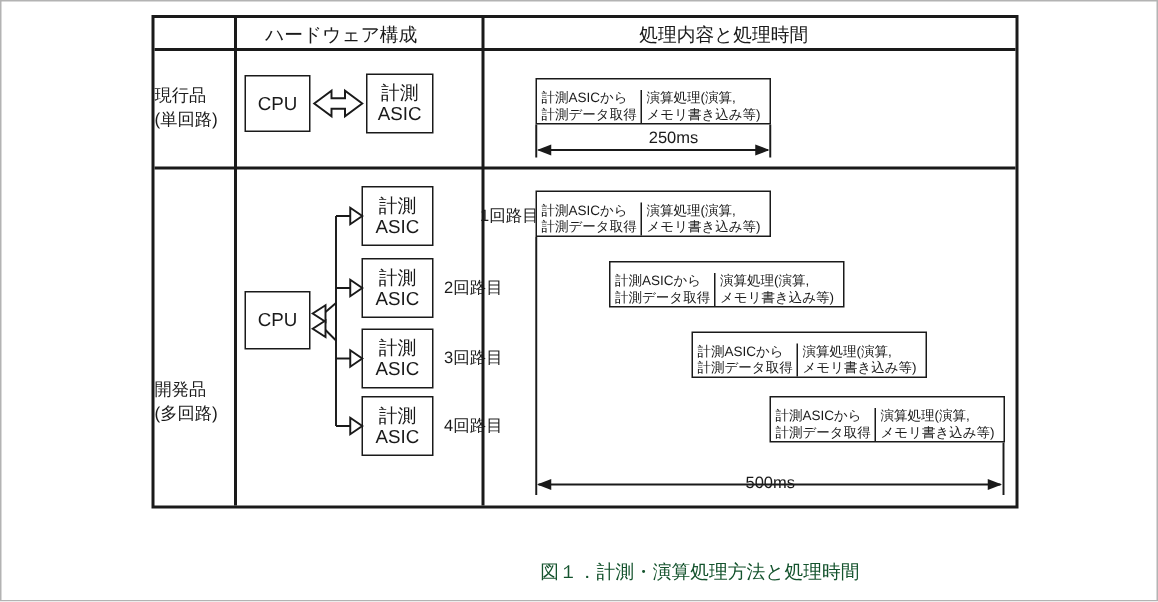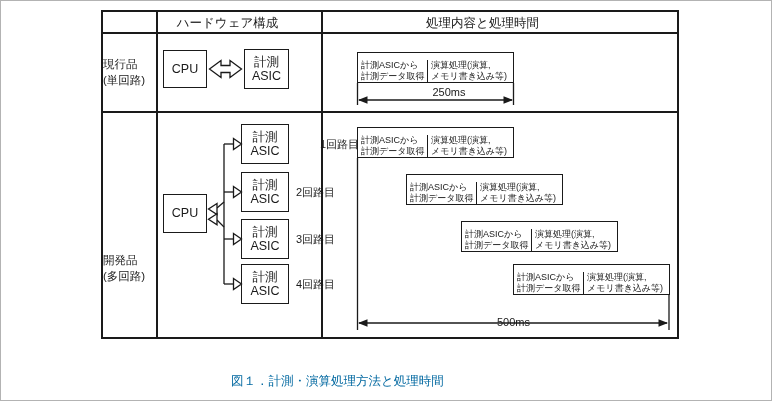--- a/index.html
+++ b/index.html
@@ -27,22 +27,22 @@
   
   .pair{position:absolute;width:157px;height:31px;box-sizing:border-box;
     border:1.5px solid #1a1a1a;background:#fff;display:flex;align-items:flex-end;}
   .cell{display:flex;flex-direction:column;justify-content:center;
     font-size:9px;line-height:1.25;white-space:nowrap;box-sizing:border-box;}
   .cell.acquire{width:70px;padding-left:3px;border-right:1.5px solid #1a1a1a;}
   .cell.compute{flex:1;padding-left:3px;}
   .dim-label{position:absolute;text-align:center;font-size:11px;white-space:nowrap;}
   .footnote{position:absolute;left:400px;top:344px;width:283px;text-align:right;
     font-size:11px;color:#2b2b2b;white-space:nowrap;}
-  .caption{position:absolute;left:230px;top:372px;width:342px;text-align:left;
-    font-size:12.5px;color:#0369a1;white-space:nowrap;}
+  .caption{position:absolute;left:230px;top:372px;width:342px;text-align:right;
+    font-size:12.5px;color:#14532d;white-space:nowrap;}
   svg.overlay{position:absolute;left:0;top:0;pointer-events:none;}
 </style>
 </head>
 <body>
 
 <div class="page">
 
   <div class="table-frame"></div>
   <div class="vline" style="left:155px;top:11px;height:325px;"></div>
   <div class="vline" style="left:320px;top:11px;height:325px;"></div>

